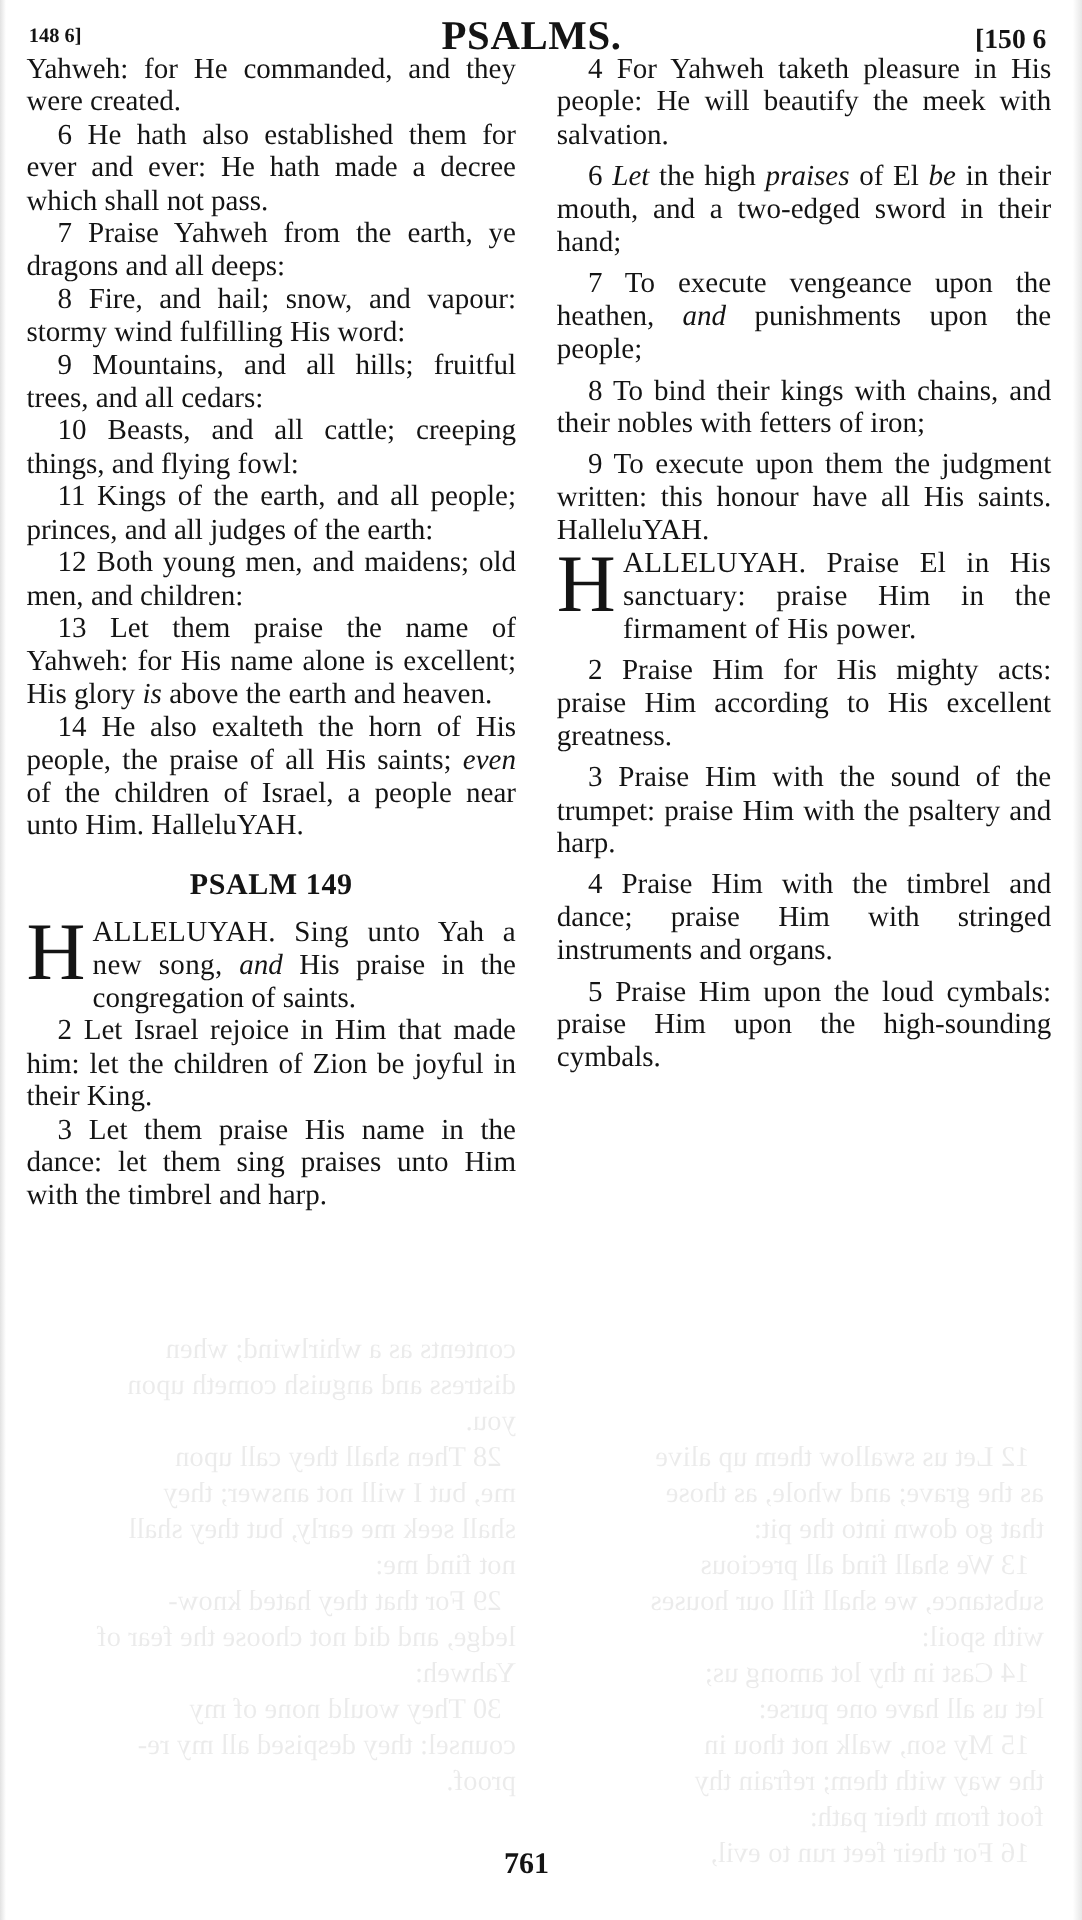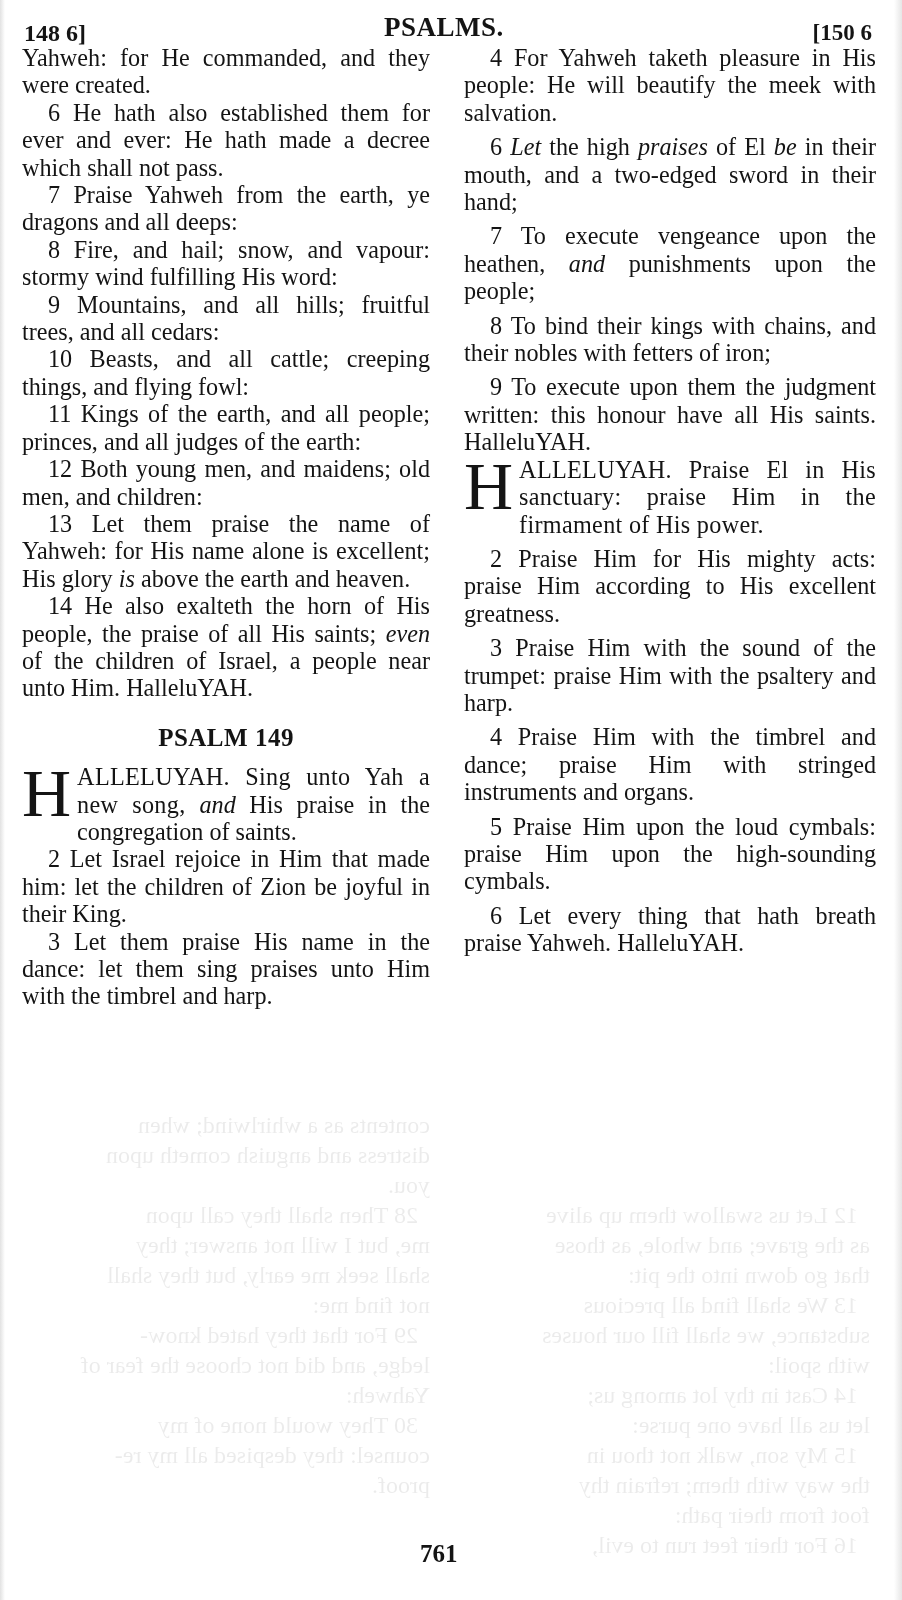--- a/index.html
+++ b/index.html
@@ -27,22 +27,22 @@
       white-space: pre; pointer-events: none;
     }
     .bleed.left-col { left: 20px; top: 1110px; width: 410px; }
     .bleed.right-col { left: 470px; top: 1200px; width: 400px; }
 
     
     .running-header {
       position: absolute; top: 12px; left: 24px; right: 30px; height: 36px;
       font-weight: bold; font-size: 25px;
     }
-    .hdr-left { position: absolute; left: 0; top: 8px; font-size: 24px; }
-    .hdr-center { position: absolute; left: 360px; top: 0; font-size: 27px; letter-spacing: 0.5px; }
+    .hdr-left { position: absolute; left: 0; top: 8px; font-size: 17px; }
+    .hdr-center { position: absolute; left: 344px; top: 0; font-size: 34px; letter-spacing: 0.5px; }
     .hdr-right { position: absolute; right: 0; top: 8px; font-size: 23px; font-family: Liberation Serif, serif; }
 
     
     .column {
       position: absolute; top: 44px;
       font-size: 24.2px; line-height: 27.4px;
       text-align: justify;
     }
     .col-left { left: 22px; width: 408px; }
     .col-right { left: 464px; width: 412px; }
@@ -135,16 +135,15 @@
   <p class="verse gap"><span>7 To execute vengeance upon the heathen, </span><em>and</em><span> punishments upon the people;</span></p>
   <p class="verse gap">8 To bind their kings with chains, and their nobles with fetters of iron;</p>
   <p class="verse gap">9 To execute upon them the judgment written: this honour have all His saints. HalleluYAH.</p>
 
 
   <p class="opening"><span class="drop-cap">H</span><span class="opening-first">ALLELUYAH. Praise El in His sanctuary: praise Him in the firmament of His power.</span></p>
   <p class="verse gap">2 Praise Him for His mighty acts: praise Him according to His excellent greatness.</p>
   <p class="verse gap">3 Praise Him with the sound of the trumpet: praise Him with the psaltery and harp.</p>
   <p class="verse gap">4 Praise Him with the timbrel and dance; praise Him with stringed instruments and organs.</p>
   <p class="verse gap">5 Praise Him upon the loud cymbals: praise Him upon the high-sounding cymbals.</p>
-  <p class="verse gap">6 Let every thing that hath breath praise Yahweh. HalleluYAH.</p>
 </section>
 
 <footer class="folio">761</footer>
 
 </body></html>

